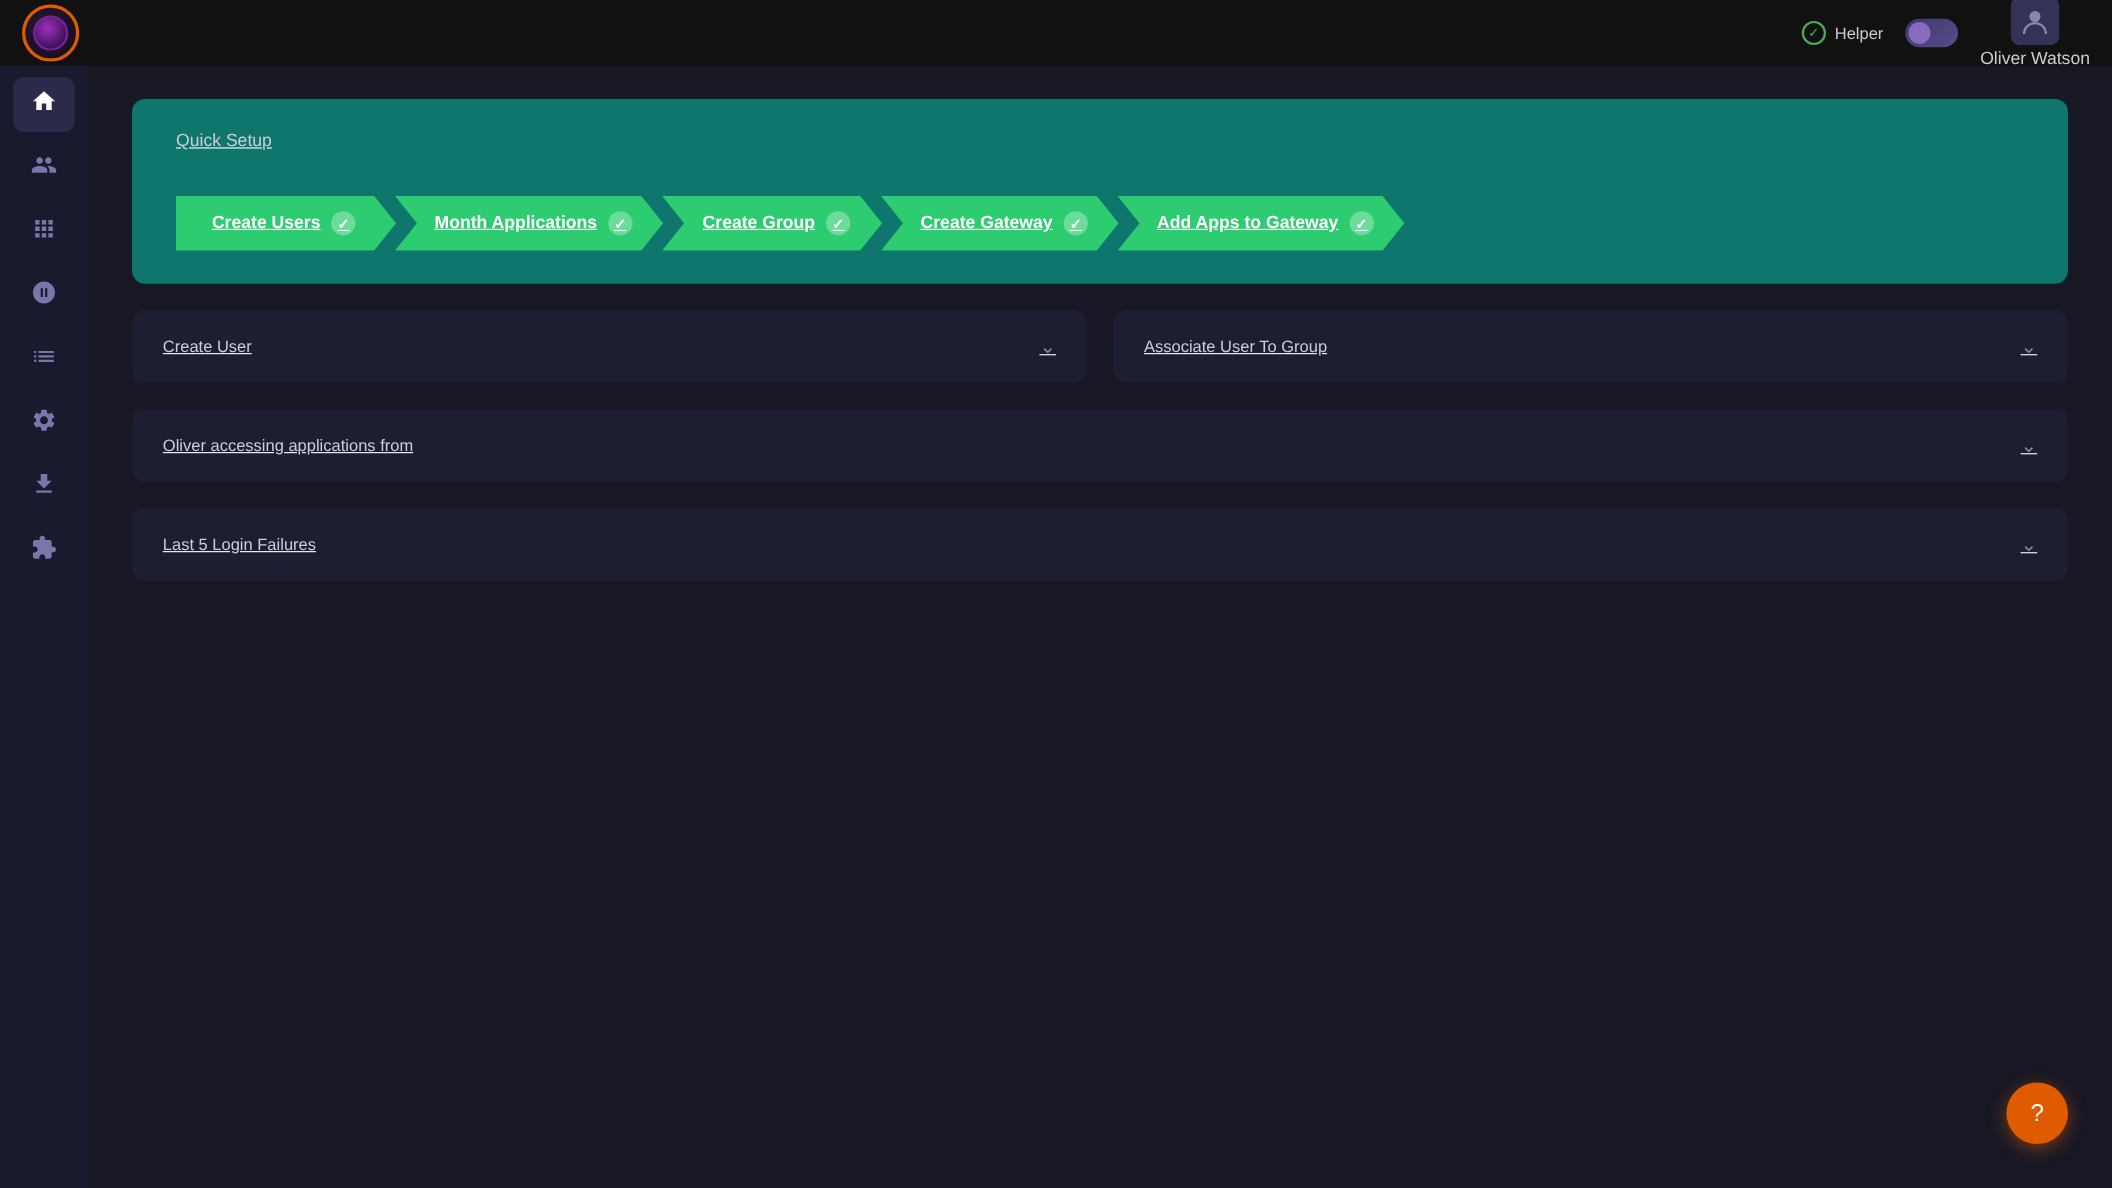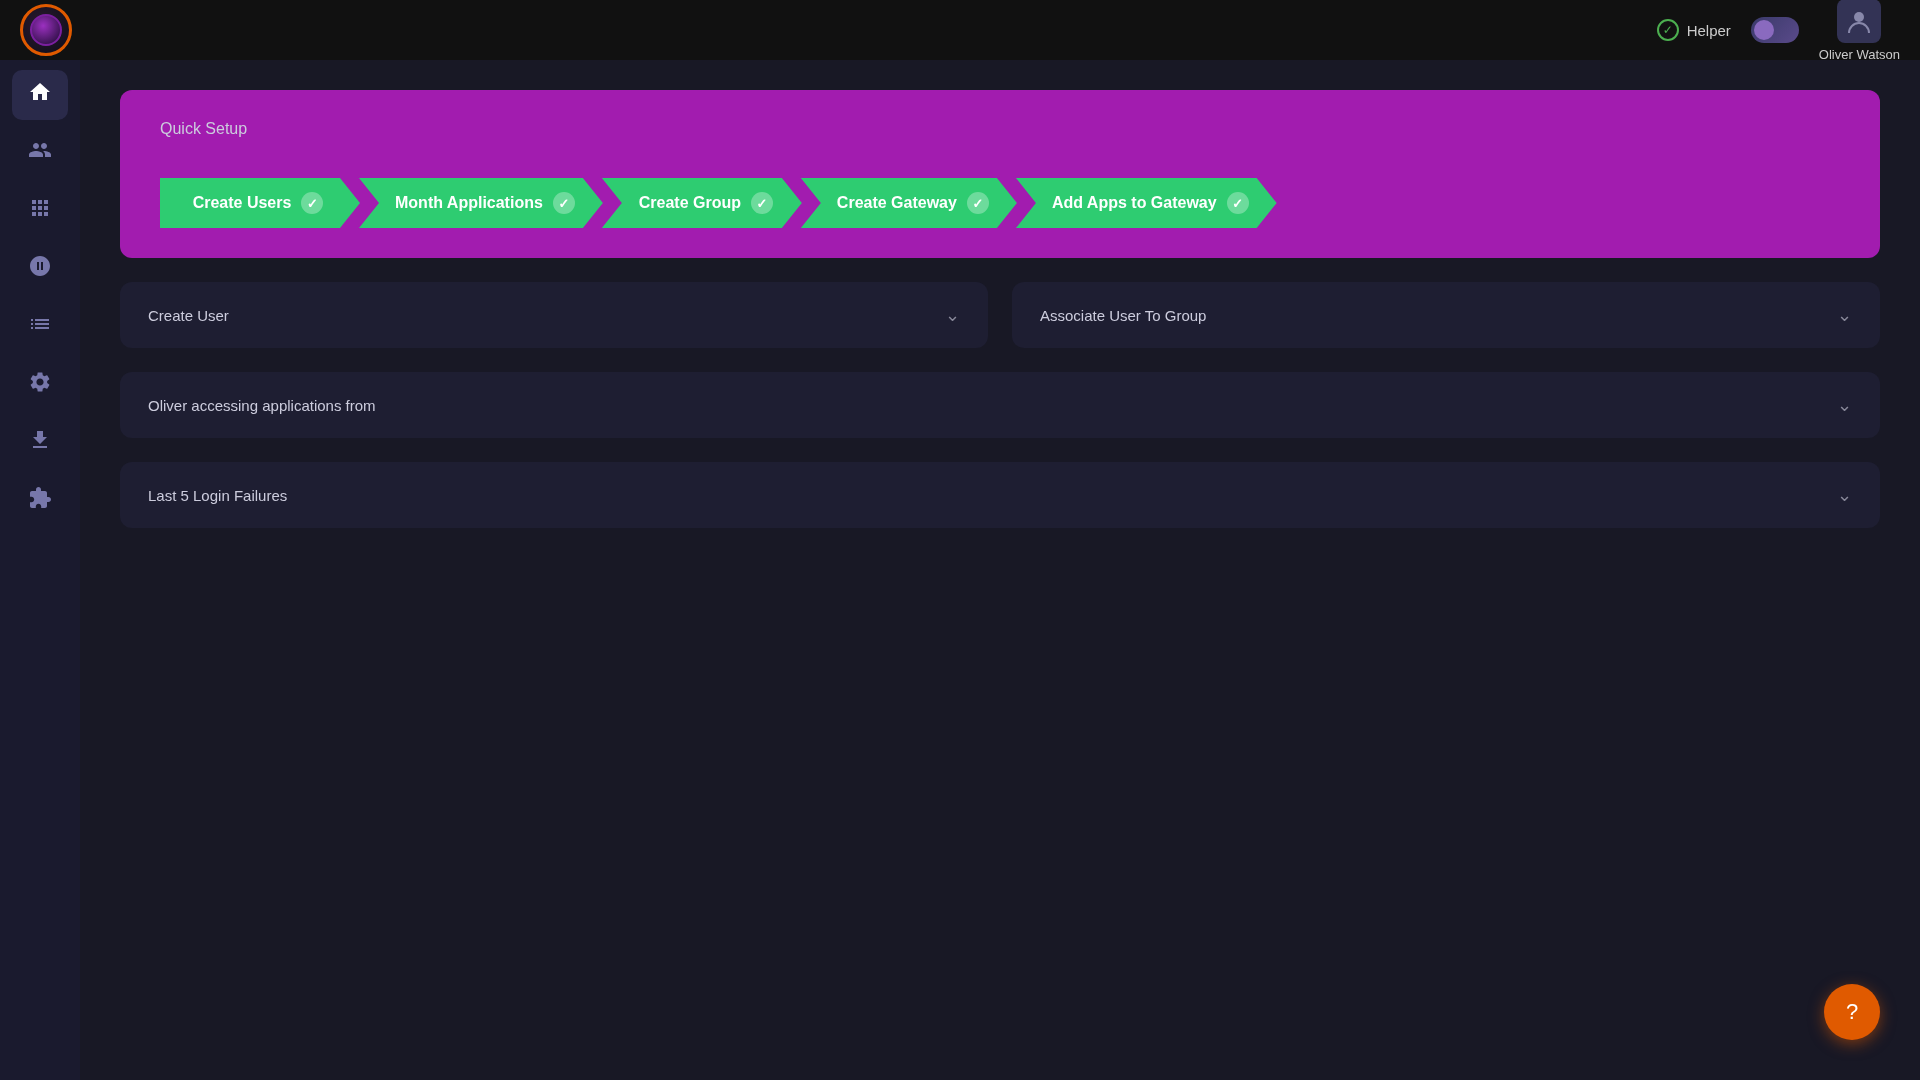--- a/index.html
+++ b/index.html
@@ -111,21 +111,21 @@
       background: #333355;
       border-radius: 8px;
       display: flex;
       align-items: center;
       justify-content: center;
       font-size: 20px;
       color: #aaaacc;
     }
 
     .user-name {
-      font-size: 13px;
+      font-size: 16px;
       color: #cccccc;
     }
 
     
     .sidebar {
       position: fixed;
       left: 0;
       top: 60px;
       width: 80px;
       height: calc(100% - 60px);
@@ -188,24 +188,25 @@
       justify-content: space-between;
     }
 
     .dropdown-arrow {
       color: #aaaacc;
       font-size: 14px;
     }
 
     
     .quick-setup-card {
-      background: #a21caf;
+      background: #0f766e;
       border-radius: 12px;
       padding: 30px 40px;
       margin-bottom: 24px;
+      text-decoration: underline;
     }
 
     .quick-setup-title {
       font-size: 16px;
       color: #ccccdd;
       margin-bottom: 28px;
       font-weight: 500;
     }
 
     .steps-container {
@@ -260,20 +261,21 @@
     .card {
       background: #1e1e32;
       border-radius: 12px;
       padding: 22px 28px;
     }
 
     .card-header {
       display: flex;
       align-items: center;
       justify-content: space-between;
+      text-decoration: underline;
     }
 
     .card-title {
       font-size: 15px;
       color: #ccccdd;
       font-weight: 500;
     }
 
     .card-chevron {
       color: #888899;

